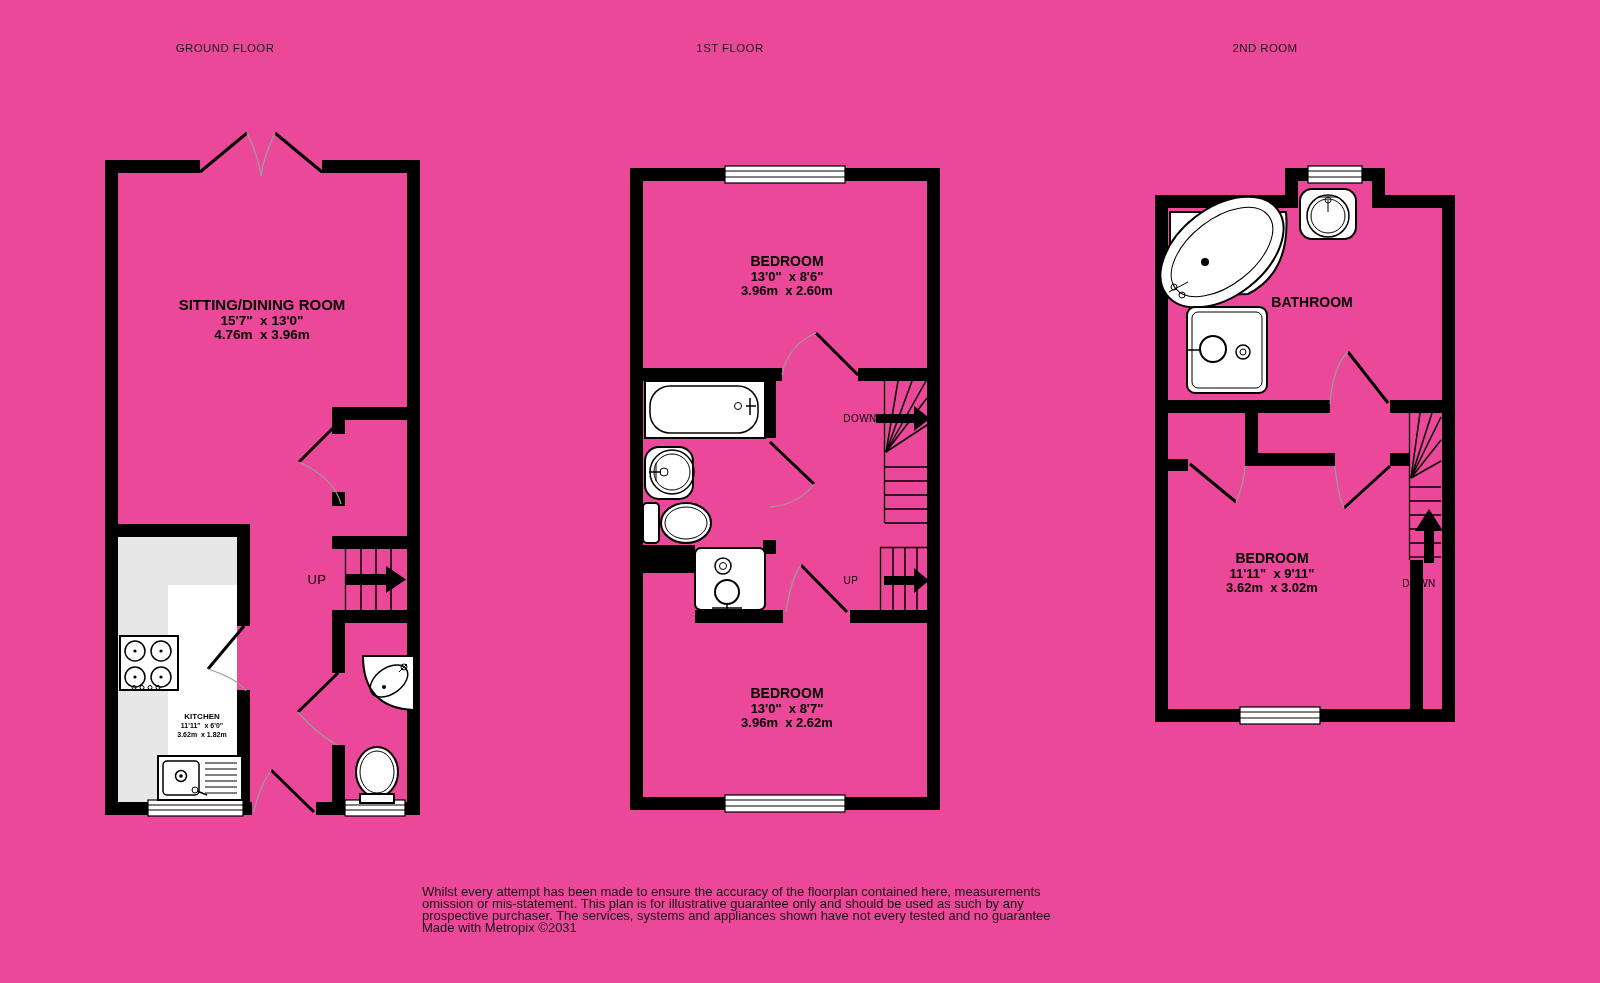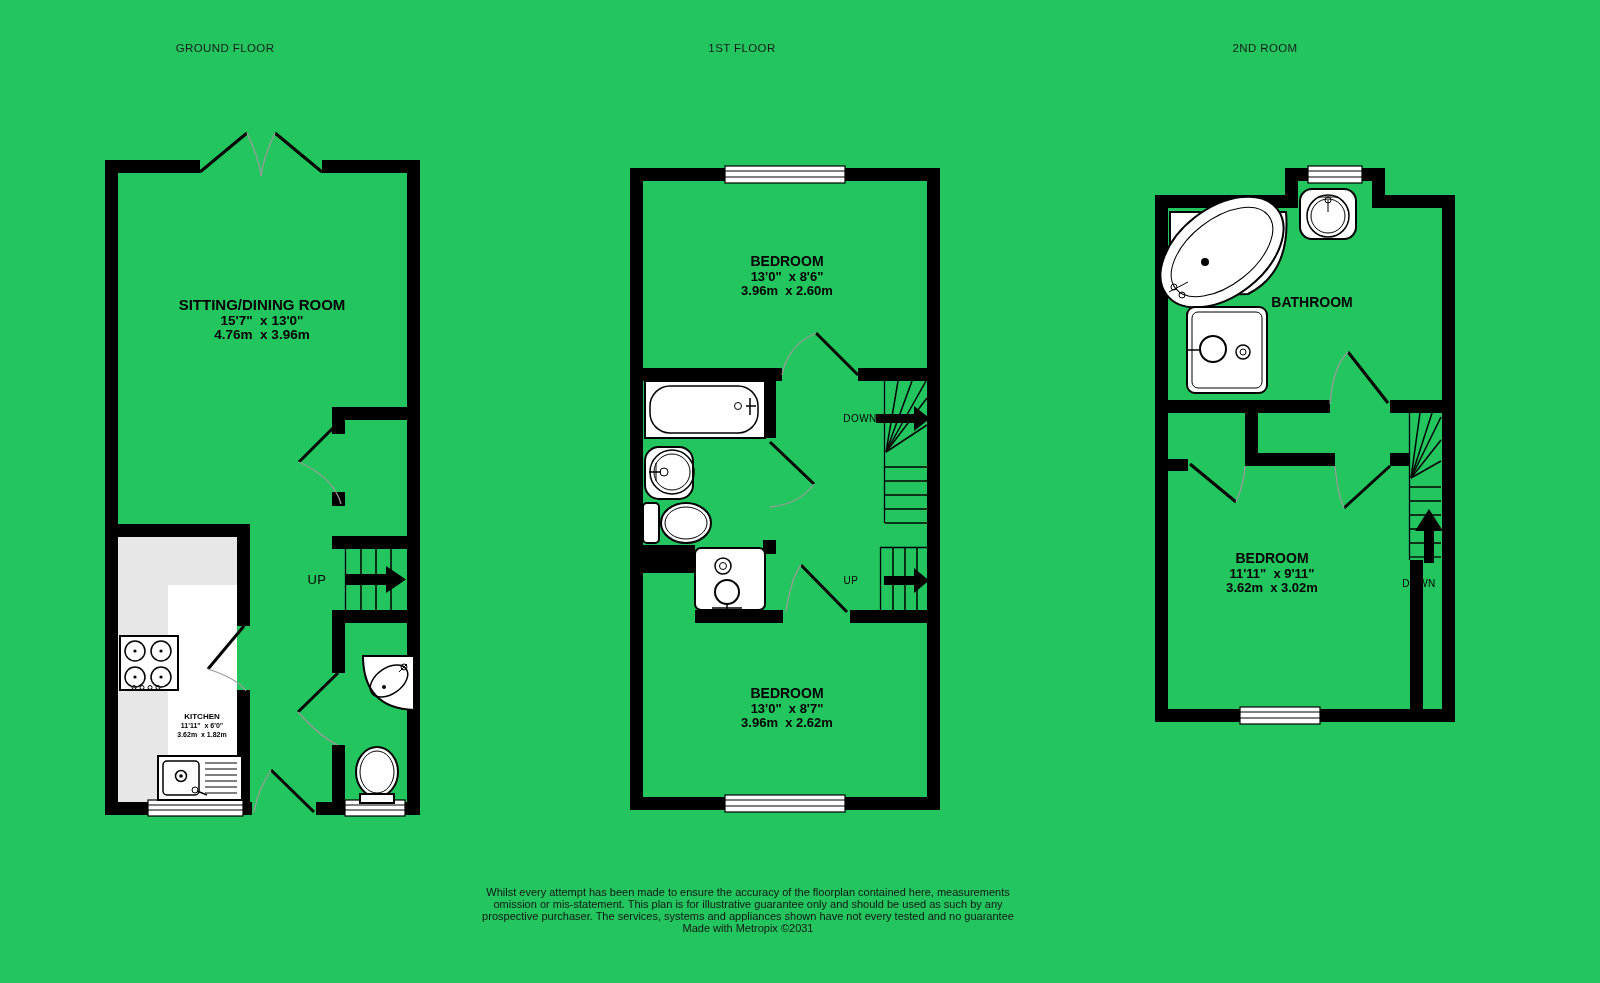--- a/index.html
+++ b/index.html
@@ -1,16 +1,16 @@
 <!DOCTYPE html>
 <html><head>
 <meta charset="utf-8">
 <style>
   html,body{margin:0;padding:0;background:#fff;}
-  .canvas{position:relative;width:1600px;height:983px;background:#22c55e;overflow:hidden;
+  .canvas{position:relative;width:1600px;height:983px;background:#ec4899;overflow:hidden;
           font-family:"Liberation Sans",sans-serif;color:#000;}
   .floor-title{position:absolute;top:42px;width:300px;text-align:center;
                font-size:11.5px;letter-spacing:.4px;color:#1c1c1c;}
   #plan-svg{position:absolute;left:0;top:0;}
   #plan-svg text{font-family:"Liberation Sans",sans-serif;white-space:pre;fill:#000;}
   .room-name{font-size:15px;font-weight:bold;text-anchor:middle;}
   .room-dim{font-size:13.5px;font-weight:bold;text-anchor:middle;}
   .bed-name{font-size:14px;font-weight:bold;text-anchor:middle;}
   .bed-dim{font-size:13px;font-weight:bold;text-anchor:middle;}
   .tiny-name{font-size:8px;font-weight:bold;text-anchor:middle;}
@@ -21,30 +21,30 @@
   .leaf{stroke:#000;stroke-width:3;fill:none;stroke-linecap:butt;}
   .swing{stroke:#9a9a9a;stroke-width:1.3;fill:none;}
   .thin{stroke:#000;stroke-width:1.3;fill:none;}
   .tread{stroke:#000;stroke-width:1.5;fill:none;}
   .fix{stroke:#000;stroke-width:2;fill:#fff;}
   .fix2{stroke:#000;stroke-width:1.5;fill:none;}
   .fix1{stroke:#000;stroke-width:1;fill:none;}
   .win{fill:#fff;stroke:#000;stroke-width:1.2;}
   .winline{stroke:#000;stroke-width:1;fill:none;}
   .gray{fill:#e7e7e7;}
-  .disclaimer{position:absolute;left:398px;top:886px;width:700px;text-align:center;
-              font-size:11px;line-height:12px;color:#151515;}
+  .disclaimer{position:absolute;left:422px;top:886px;width:700px;text-align:left;
+              font-size:13px;line-height:12px;color:#151515;}
 </style>
 </head>
 <body>
 
 <div class="canvas">
 
   <div class="floor-title" style="left:75px;">GROUND FLOOR</div>
-  <div class="floor-title" style="left:592px;text-align:center;">1ST FLOOR</div>
+  <div class="floor-title" style="left:580px;text-align:center;">1ST FLOOR</div>
   <div class="floor-title" style="left:1115px;">2ND ROOM</div>
 
   <svg id="plan-svg" width="1600" height="983" viewBox="0 0 1600 983">
 
     <g>
 
       <rect class="gray" x="118" y="537" width="119" height="265"></rect>
       <rect x="168" y="585" width="69" height="170" fill="#fff"></rect>
 
       <rect class="wall" x="105" y="160" width="13" height="655"></rect>

